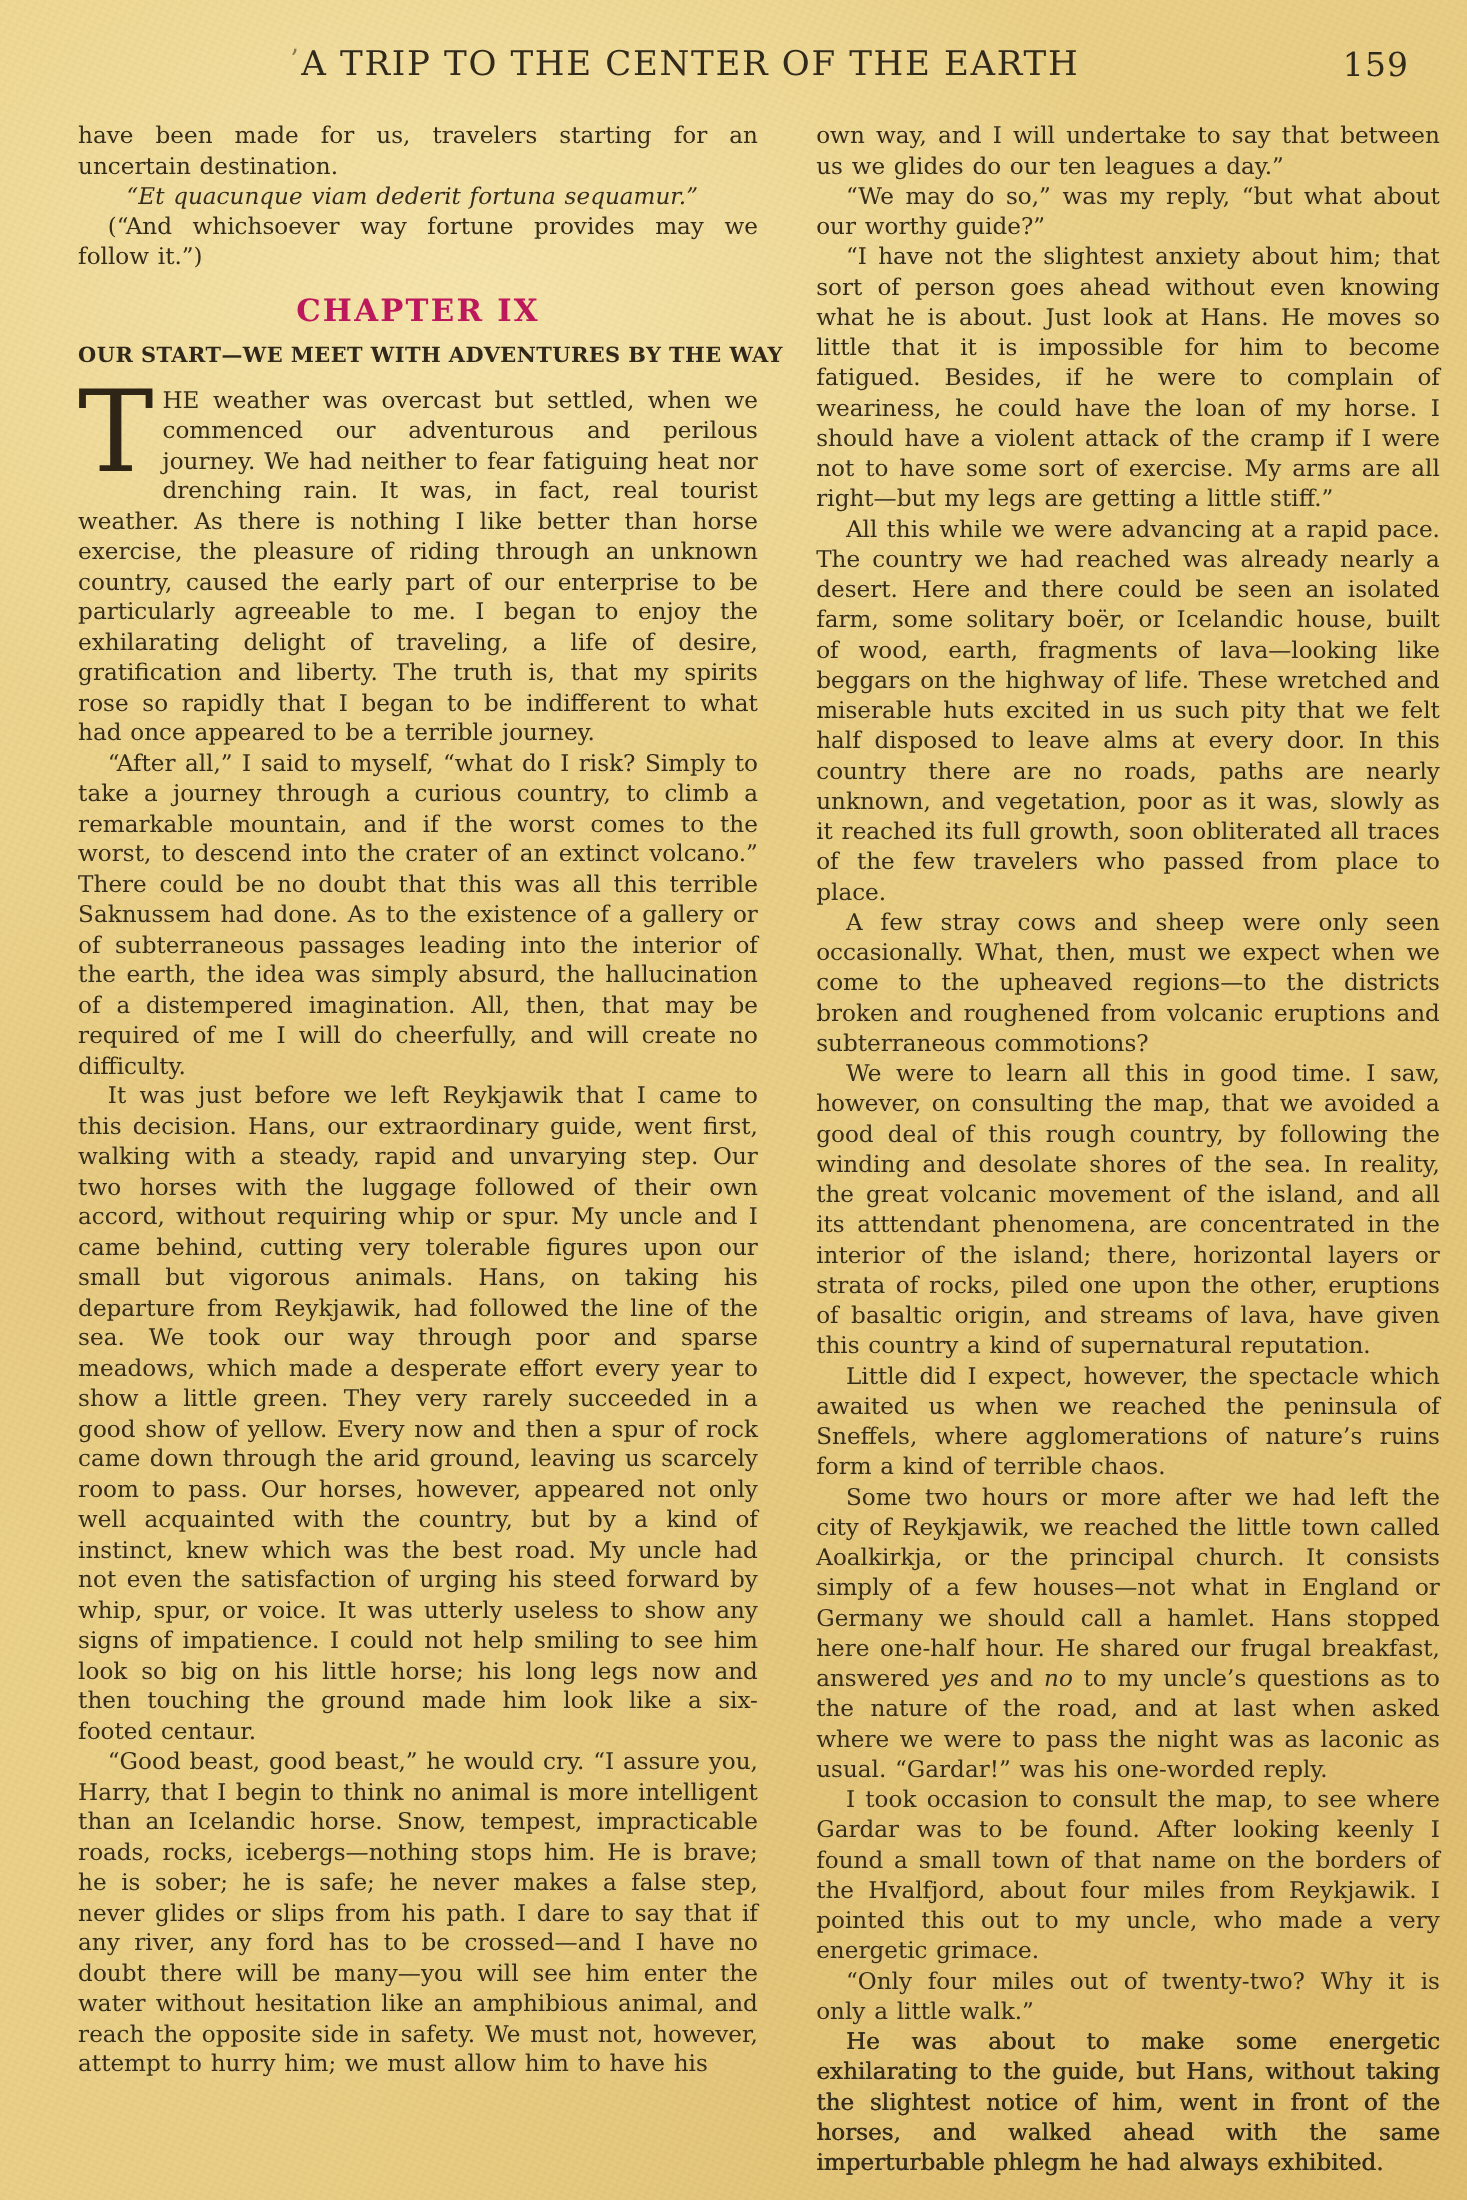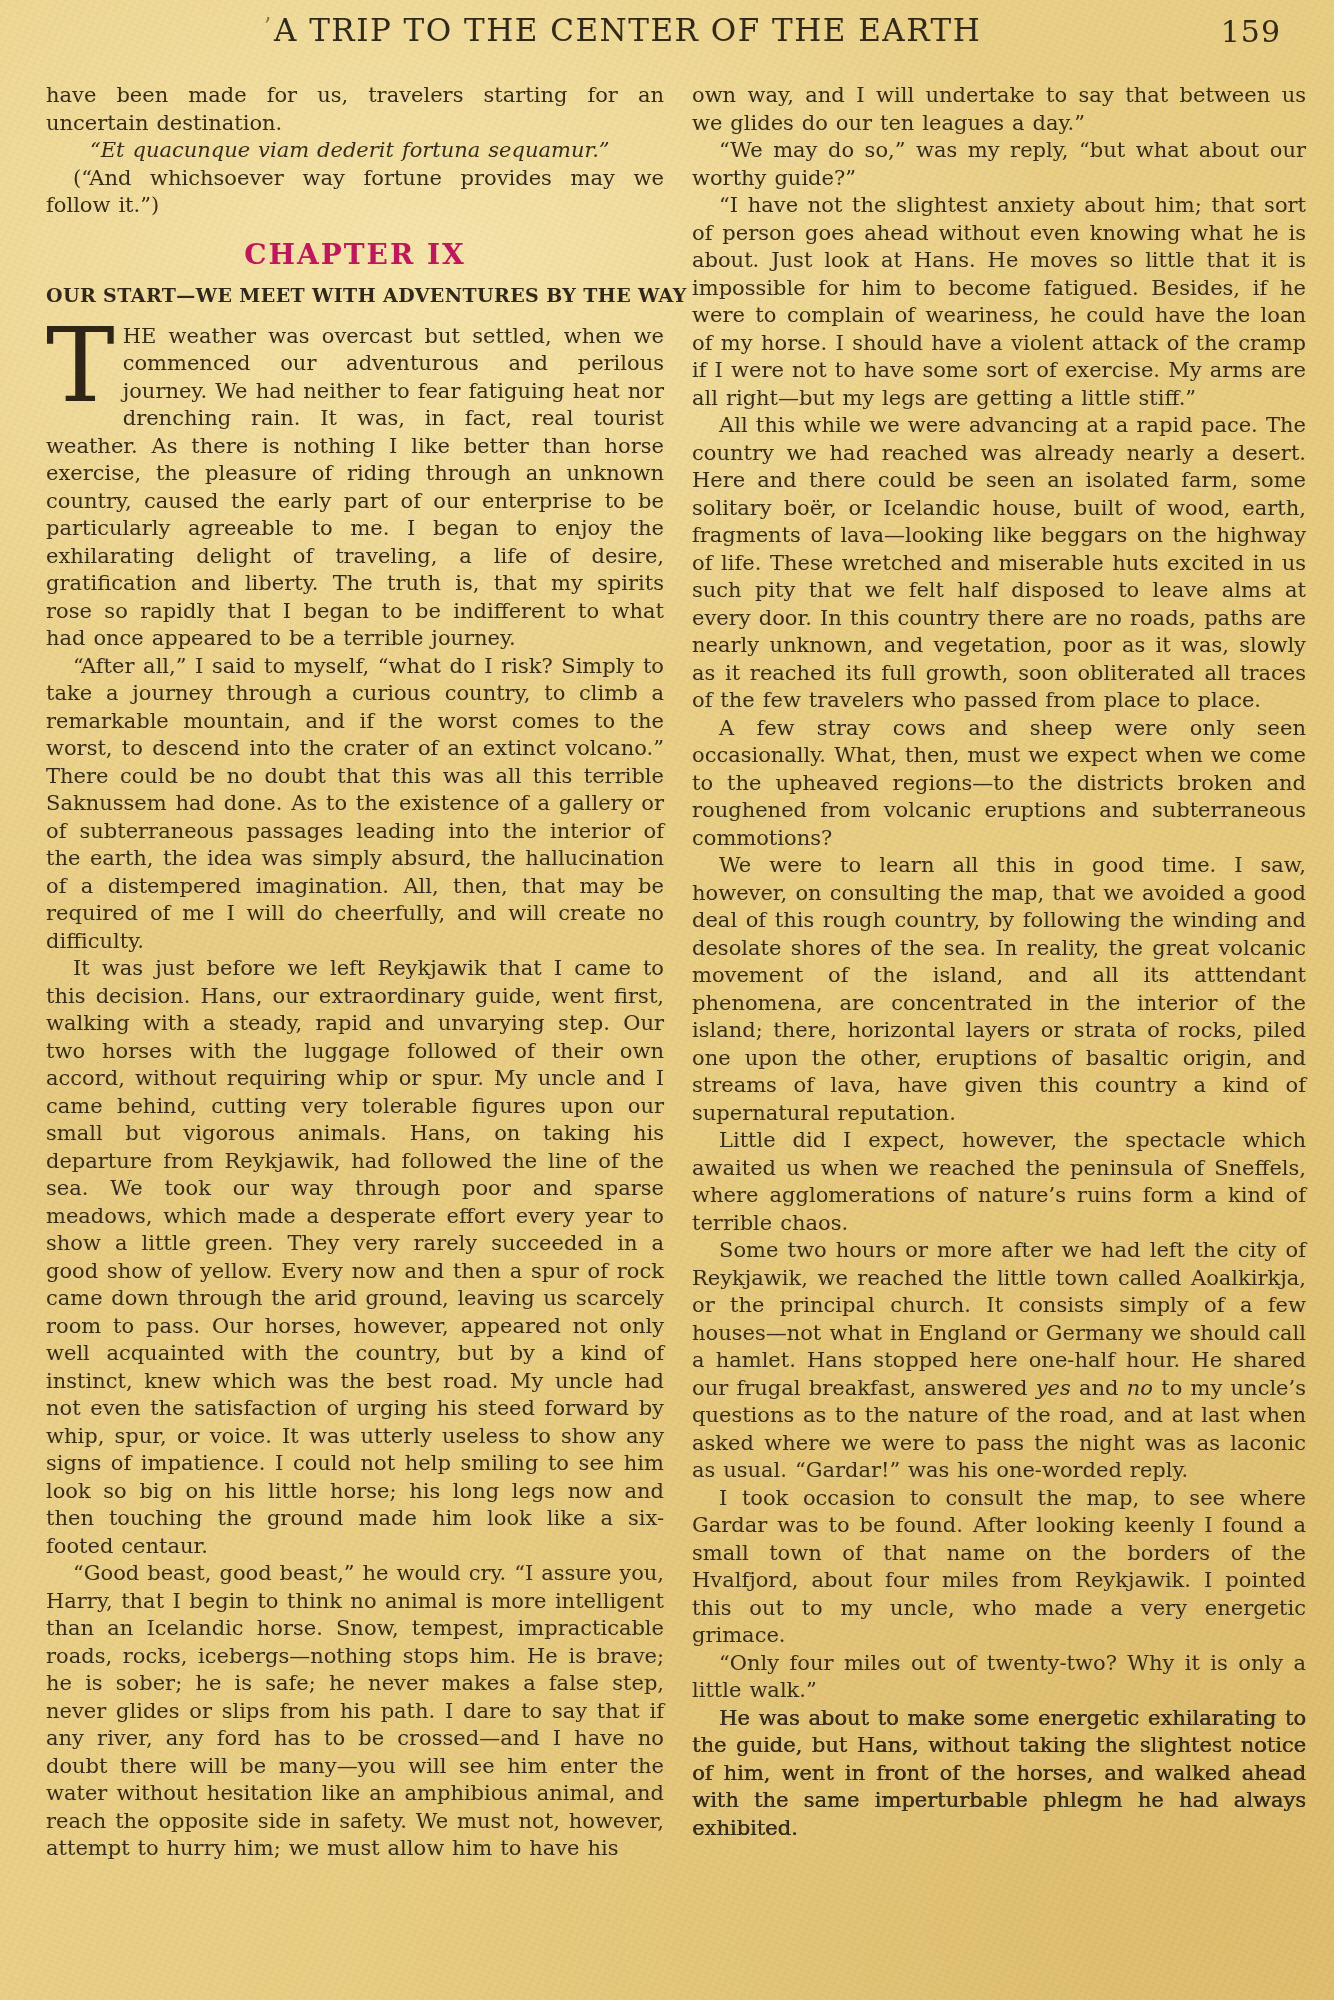--- a/index.html
+++ b/index.html
@@ -21,21 +21,21 @@
   body::before {
     content: "";
     position: absolute; inset: 0;
     background-image:
       repeating-linear-gradient(23deg, rgba(120,90,40,0.020) 0 2px, rgba(255,250,220,0.020) 2px 5px),
       repeating-linear-gradient(-64deg, rgba(120,90,40,0.016) 0 3px, rgba(255,250,220,0.016) 3px 7px);
     pointer-events: none;
   }
   .page {
     position: relative;
-    padding: 12px 25px 0 46px;
+    padding: 40px 25px 0 46px;
     box-sizing: border-box;
     height: 100%;
   }
   .running-head {
     position: relative;
     height: 40px;
     margin-bottom: 30px;
   }
   .head-title {
     position: absolute;
@@ -56,21 +56,21 @@
     position: absolute;
     right: 28px; top: 2px;
     font-size: 30px;
     letter-spacing: 1px;
     color: #31291a;
   }
   .columns {
     display: flex;
     gap: 28px;
   }
-  .col { width: 618px; }
+  .col { width: 618px; margin-left: 25px; }
   .col.right { width: 614px; }
   .para {
     margin: 0;
     font-size: 21px;
     line-height: 27.5px;
     text-align: justify;
     hyphens: auto;
     word-spacing: 0.06em;
   }
   .indent { text-indent: 27px; }

